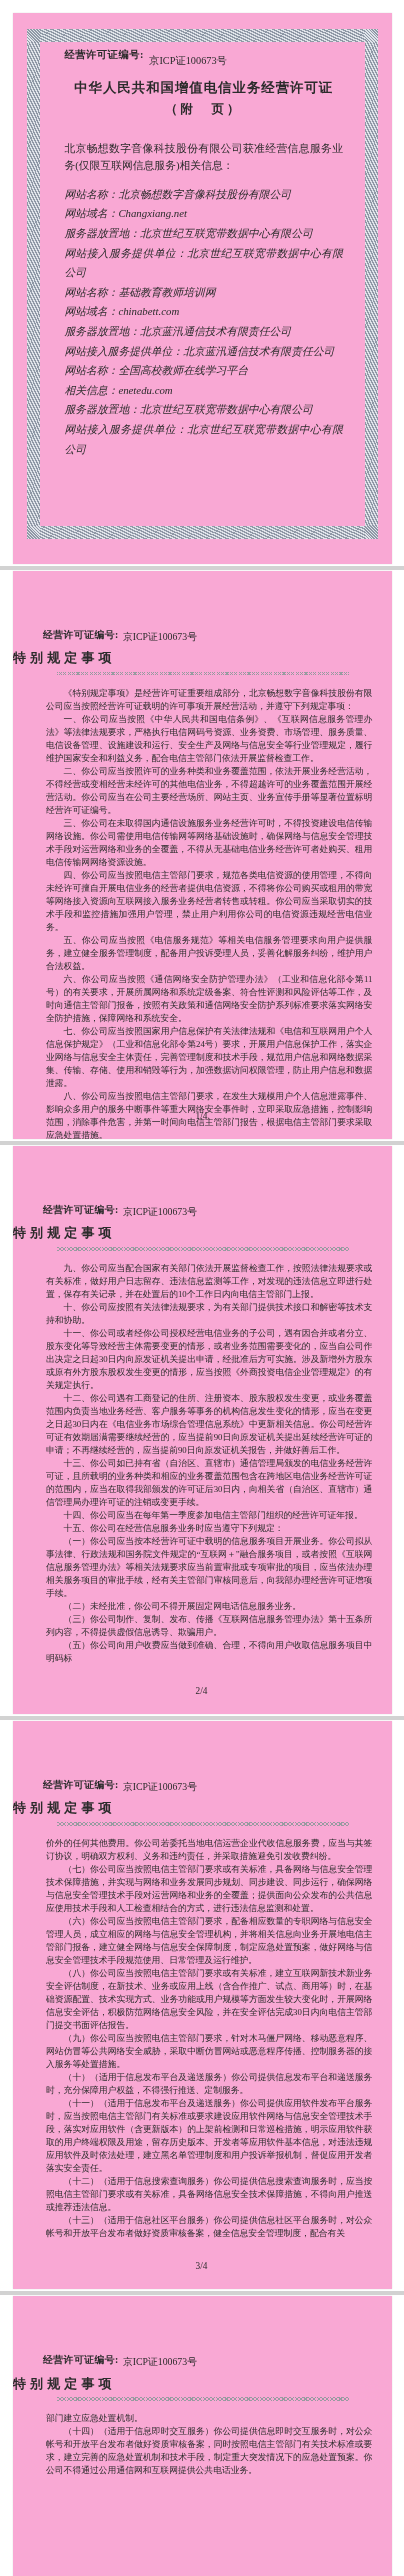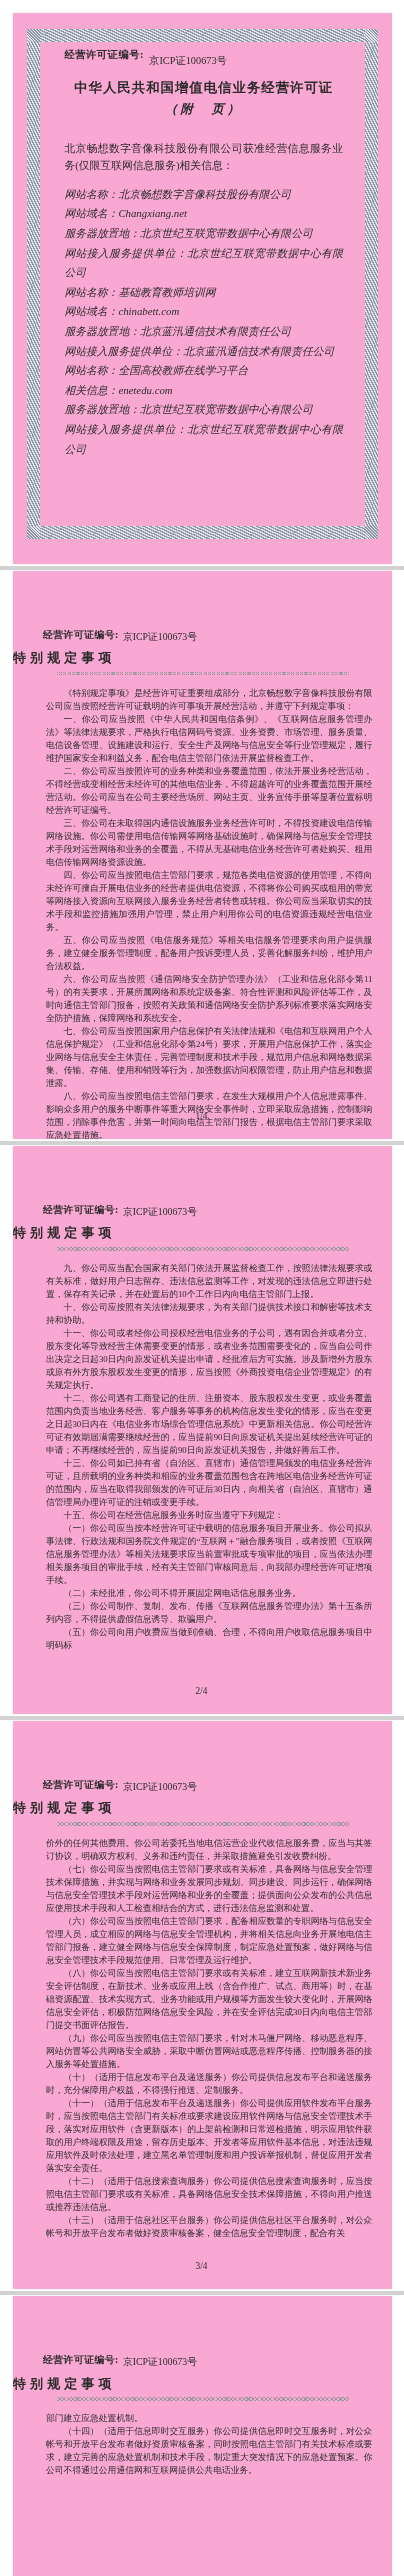--- a/index.html
+++ b/index.html
@@ -38,21 +38,20 @@
     font-size:13.4px;
     font-weight:bold;
     letter-spacing:1px;
   }
   .cert-subtitle{
     margin-top:4.1px;
     text-align:center;
     font-size:12.4px;
     font-weight:bold;
     letter-spacing:3.1px;
-    font-style:italic;
   }
   .cert-intro{
     margin:21.6px 0 0;
     font-size:10.8px;
     line-height:17.5px;
     text-align:justify;
   }
   .entries{margin-top:10px;font-style:italic;}
   .entry{margin:0;font-size:10.8px;line-height:19.6px;text-align:justify;}
   
@@ -152,20 +151,21 @@
       <span class="prov-label">经营许可证编号:</span><span class="prov-no">京ICP证100673号</span>
     </div>
     <h2 class="prov-title">特别规定事项</h2>
     <div class="zigzag"></div>
     <div class="prov-body">
       <p class="para">九、你公司应当配合国家有关部门依法开展监督检查工作，按照法律法规要求或有关标准，做好用户日志留存、违法信息监测等工作，对发现的违法信息立即进行处置，保存有关记录，并在处置后的10个工作日内向电信主管部门上报。</p>
       <p class="para">十、你公司应按照有关法律法规要求，为有关部门提供技术接口和解密等技术支持和协助。</p>
       <p class="para">十一、你公司或者经你公司授权经营电信业务的子公司，遇有因合并或者分立、股东变化等导致经营主体需要变更的情形，或者业务范围需要变化的，应当自公司作出决定之日起30日内向原发证机关提出申请，经批准后方可实施。涉及新增外方股东或原有外方股东股权发生变更的情形，应当按照《外商投资电信企业管理规定》的有关规定执行。</p>
       <p class="para">十二、你公司遇有工商登记的住所、注册资本、股东股权发生变更，或业务覆盖范围内负责当地业务经营、客户服务等事务的机构信息发生变化的情形，应当在变更之日起30日内在《电信业务市场综合管理信息系统》中更新相关信息。你公司经营许可证有效期届满需要继续经营的，应当提前90日向原发证机关提出延续经营许可证的申请；不再继续经营的，应当提前90日向原发证机关报告，并做好善后工作。</p>
       <p class="para">十三、你公司如已持有省（自治区、直辖市）通信管理局颁发的电信业务经营许可证，且所载明的业务种类和相应的业务覆盖范围包含在跨地区电信业务经营许可证的范围内，应当在取得我部颁发的许可证后30日内，向相关省（自治区、直辖市）通信管理局办理许可证的注销或变更手续。</p>
+      <p class="para">十四、你公司应当在每年第一季度参加电信主管部门组织的经营许可证年报。</p>
       <p class="para">十五、你公司在经营信息服务业务时应当遵守下列规定：</p>
       <p class="para">（一）你公司应当按本经营许可证中载明的信息服务项目开展业务。你公司拟从事法律、行政法规和国务院文件规定的“互联网＋”融合服务项目，或者按照《互联网信息服务管理办法》等相关法规要求应当前置审批或专项审批的项目，应当依法办理相关服务项目的审批手续，经有关主管部门审核同意后，向我部办理经营许可证增项手续。</p>
       <p class="para">（二）未经批准，你公司不得开展固定网电话信息服务业务。</p>
       <p class="para">（三）你公司制作、复制、发布、传播《互联网信息服务管理办法》第十五条所列内容，不得提供虚假信息诱导、欺骗用户。</p>
       <p class="para">（五）你公司向用户收费应当做到准确、合理，不得向用户收取信息服务项目中明码标</p>
     </div>
     <div class="pageno">2/4</div>
   </section>
 
   <div class="sep"></div>

